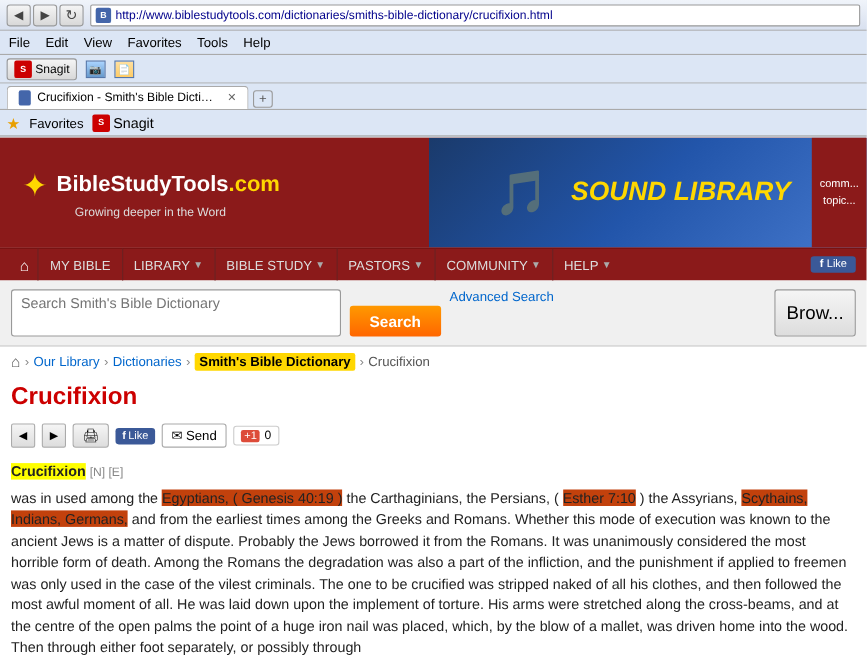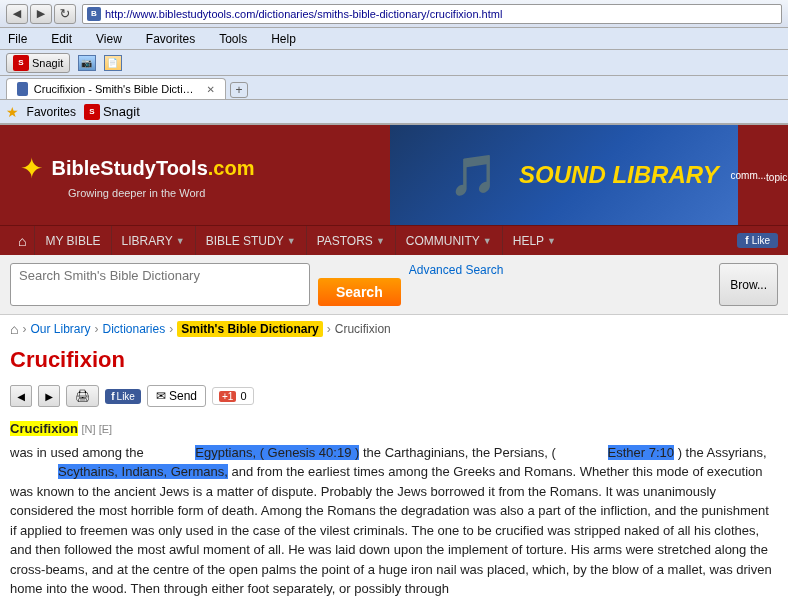--- a/index.html
+++ b/index.html
@@ -7,21 +7,21 @@
 
     
     .browser-chrome { background: #dce6f5; border-bottom: 1px solid #aaa; }
     .title-bar { background: linear-gradient(to bottom, #f0f4fa, #d8e0ef); height: 28px; display: flex; align-items: center; padding: 0 6px; gap: 6px; border-bottom: 1px solid #aaa; }
     .nav-buttons { display: flex; gap: 2px; align-items: center; }
     .nav-btn { width: 22px; height: 20px; background: linear-gradient(to bottom, #f5f5f5, #d8d8d8); border: 1px solid #999; border-radius: 3px; cursor: pointer; display: flex; align-items: center; justify-content: center; font-size: 11px; color: #444; }
     .address-bar { flex: 1; height: 20px; background: white; border: 1px solid #999; border-radius: 2px; padding: 0 4px; font-size: 11px; color: #000; display: flex; align-items: center; }
     .address-favicon { width: 14px; height: 14px; margin-right: 4px; background: #4466aa; border-radius: 2px; display: flex; align-items: center; justify-content: center; }
     .address-text { font-size: 11px; color: #00008B; }
 
-    .menu-bar { background: #dce6f5; height: 22px; display: flex; align-items: center; padding: 0 4px; gap: 16px; border-bottom: 1px solid #aaa; }
+    .menu-bar { background: #dce6f5; height: 22px; display: flex; align-items: center; padding: 0 4px; gap: 6px; border-bottom: 1px solid #aaa; }
     .menu-item { font-size: 12px; color: #000; cursor: pointer; padding: 2px 4px; }
 
     .toolbar-bar { background: #dce6f5; height: 26px; display: flex; align-items: center; padding: 0 6px; gap: 8px; border-bottom: 1px solid #aaa; }
     .toolbar-btn { height: 20px; background: linear-gradient(to bottom, #f5f5f5, #d8d8d8); border: 1px solid #999; border-radius: 3px; padding: 0 6px; font-size: 11px; cursor: pointer; display: flex; align-items: center; gap: 3px; }
     .snagit-logo { width: 16px; height: 16px; background: #cc0000; border-radius: 2px; display: inline-flex; align-items: center; justify-content: center; color: white; font-size: 8px; font-weight: bold; }
     .toolbar-icon { width: 18px; height: 16px; background: linear-gradient(to bottom, #aad4ff, #6699cc); border: 1px solid #5577aa; display: flex; align-items: center; justify-content: center; font-size: 9px; color: white; }
 
     .tab-bar { background: #dce6f5; height: 24px; display: flex; align-items: flex-end; padding: 0 6px; border-bottom: 1px solid #aaa; }
     .tab { background: white; border: 1px solid #aaa; border-bottom: none; border-radius: 4px 4px 0 0; padding: 3px 10px; font-size: 11px; display: flex; align-items: center; gap: 6px; max-width: 220px; }
     .tab-favicon { width: 14px; height: 14px; background: #4466aa; border-radius: 2px; }
@@ -57,21 +57,21 @@
     .nav-item { color: #ddd; font-size: 12px; padding: 0 10px; border-left: 1px solid #6b2222; height: 100%; display: flex; align-items: center; gap: 3px; cursor: pointer; }
     .nav-arrow { font-size: 9px; color: #aaa; }
     .fb-like { background: #3b5998; color: white; font-size: 10px; padding: 2px 8px; border-radius: 3px; margin-left: auto; display: flex; align-items: center; gap: 3px; }
 
     
     .search-section { background: #f0f0f0; padding: 8px 10px; display: flex; gap: 8px; border-bottom: 1px solid #ccc; }
     .search-input-wrap { background: white; border: 1px solid #999; border-radius: 3px; padding: 4px 8px; width: 300px; }
     .search-input { border: none; outline: none; width: 100%; font-size: 13px; color: #888; }
     .search-btn { background: linear-gradient(to bottom, #ff9900, #ff6600); color: white; border: none; border-radius: 3px; padding: 6px 18px; font-size: 14px; font-weight: bold; cursor: pointer; margin-top: 15px; }
     .search-advanced { color: #0066cc; font-size: 12px; cursor: pointer; text-decoration: none; }
-    .browse-btn { background: linear-gradient(to bottom, #f5f5f5, #ddd); border: 1px solid #999; border-radius: 3px; padding: 5px 10px; font-size: 12px; cursor: pointer; margin-left: auto; }
+    .browse-btn { background: linear-gradient(to bottom, #f5f5f5, #ddd); border: 1px solid #999; border-radius: 3px; padding: 5px 10px; font-size: 17px; cursor: pointer; margin-left: auto; }
 
     
     .breadcrumb { padding: 6px 10px; display: flex; align-items: center; gap: 4px; font-size: 12px; }
     .bc-home { color: #555; font-size: 14px; }
     .bc-sep { color: #888; }
     .bc-link { color: #0066cc; cursor: pointer; text-decoration: none; }
     .bc-current { background: #FFD700; padding: 1px 4px; border-radius: 2px; color: #000; font-weight: bold; }
     .bc-plain { color: #555; }
 
     
@@ -85,21 +85,21 @@
     .fb-like-small { background: #3b5998; color: white; font-size: 10px; padding: 2px 6px; border-radius: 3px; cursor: pointer; display: flex; align-items: center; gap: 2px; }
     .send-btn { background: white; border: 1px solid #aaa; border-radius: 3px; padding: 3px 8px; font-size: 12px; cursor: pointer; display: flex; align-items: center; gap: 3px; }
     .plus-one { background: white; border: 1px solid #ccc; border-radius: 3px; padding: 2px 6px; font-size: 11px; display: flex; align-items: center; gap: 4px; cursor: pointer; }
     .plus-one-badge { background: #dd4b39; color: white; border-radius: 2px; padding: 0 3px; font-size: 10px; }
 
     
     .article-content { padding: 4px 10px; font-size: 13px; line-height: 1.5; color: #222; }
     .article-keyword { background: #FFFF00; font-weight: bold; }
     .article-tag { color: #888; font-size: 11px; }
     .article-text { margin-top: 4px; }
-    .highlight-yellow { background: #3b82f6; margin-left: 48px; }
+    .highlight-yellow { background: #c2410c; }
   </style>
 </head>
 <body>
 
 <div class="browser-chrome">
 
   <div class="title-bar">
     <div class="nav-buttons">
       <div class="nav-btn">◀</div>
       <div class="nav-btn">▶</div>
@@ -162,21 +162,21 @@
       </div>
       <div class="logo-tagline">Growing deeper in the Word</div>
     </div>
     <div class="site-header-ad">
       <div class="ad-inner">
         <div class="ad-icon">🎵</div>
         <div class="ad-content">
           <div class="ad-title">SOUND LIBRARY</div>
         </div>
       </div>
-      <div style="position:absolute;right:0;top:0;width:50px;background:#8B1A1A;height:100px;display:flex;justify-content:center;align-items:center;padding:20px;">
+      <div style="position:absolute;right:0;top:0;width:50px;background:#8B1A1A;height:100px;display:flex;flex-direction:column;justify-content:center;align-items:center;padding:20px;">
         <span style="color:white;font-size:10px;text-align:center;">comm...</span>
         <span style="color:white;font-size:10px;text-align:center;margin-top:4px;">topic...</span>
       </div>
     </div>
   </div>
 
   <div class="site-nav">
     <span class="nav-home">⌂</span>
     <span class="nav-item">
       <span>MY BIBLE</span>

